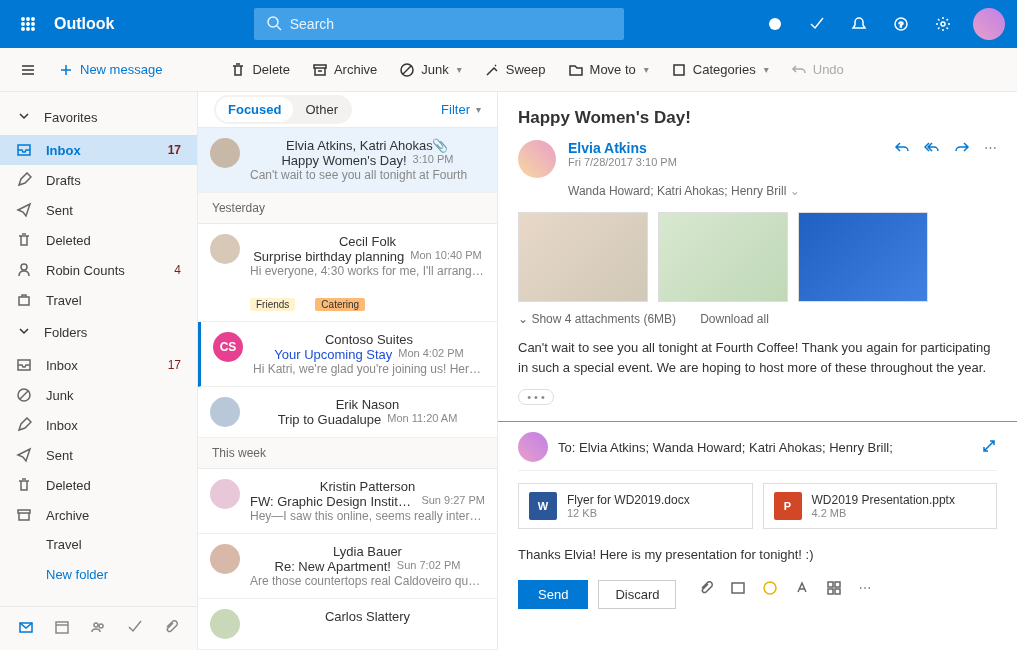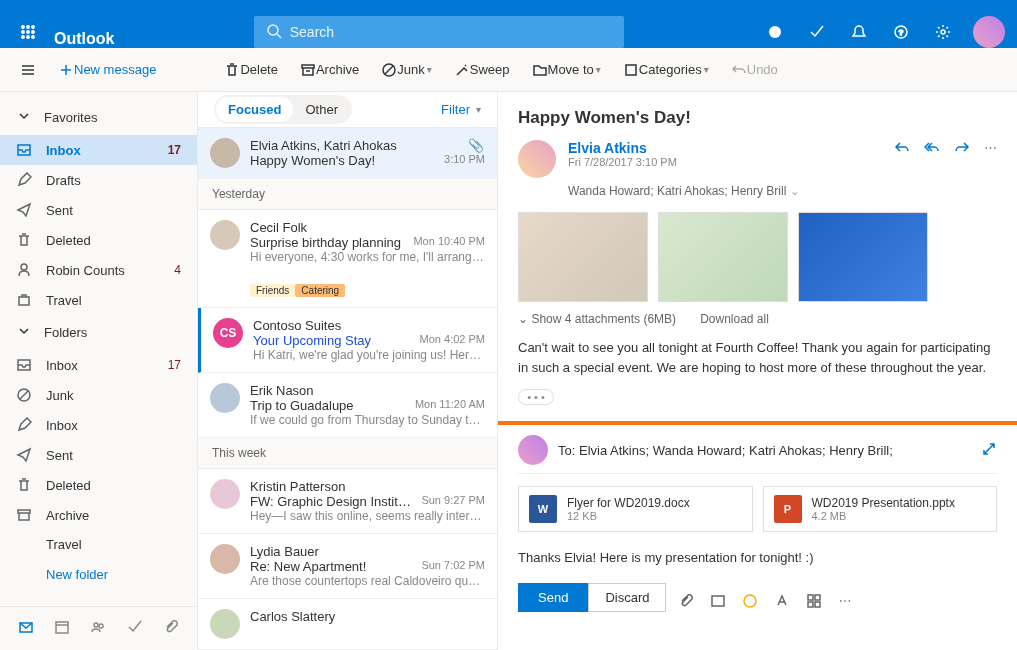--- a/index.html
+++ b/index.html
@@ -1,28 +1,28 @@
 <!DOCTYPE html>
 <html><head>
 <meta charset="utf-8">
 <style>
 *{box-sizing:border-box;margin:0;padding:0;font-family:'Segoe UI',Arial,sans-serif}
 body{width:1017px;height:650px;overflow:hidden;background:#fff;font-size:13px;color:#333}
-.topbar{height:48px;background:#0078d4;display:flex;align-items:flex-end;padding:0 12px;color:#fff}
+.topbar{height:48px;background:#0078d4;display:flex;align-items:center;padding:0 12px;color:#fff}
 .app-launcher{width:32px;height:32px;display:flex;align-items:center;justify-content:center;cursor:pointer}
 .brand{font-size:16px;font-weight:600;margin-left:10px}
 .search-wrap{flex:1;display:flex;justify-content:center}
 .search{width:370px;height:32px;background:#41a0e8;border-radius:2px;display:flex;align-items:center;padding:0 12px}
 .search input{flex:1;background:transparent;border:0;color:#fff;outline:none;font-size:14px}
 .search input::placeholder{color:#e8f3fb}
 .top-icons{display:flex;gap:18px;align-items:center}
 .top-icon{width:24px;height:24px;display:flex;align-items:center;justify-content:center;cursor:pointer}
 .avatar-top{width:32px;height:32px;border-radius:50%;background:linear-gradient(45deg,#e8a0c8,#c080e8)}
 .toolbar{height:44px;display:flex;align-items:center;padding:0 12px;border-bottom:1px solid #eaeaea;background:#faf9f8;gap:6px}
-.toolbar-btn{display:flex;align-items:center;padding:4px 8px;cursor:pointer;color:#333;font-size:13px}
+.toolbar-btn{display:flex;align-items:center;gap:6px;padding:4px 8px;cursor:pointer;color:#333;font-size:13px}
 .new-msg{color:#0078d4}
 .toolbar-chevron{font-size:10px;color:#888;margin-left:2px}
 .content{display:flex;height:558px}
 .sidebar{width:198px;border-right:1px solid #eaeaea;display:flex;flex-direction:column;background:#faf9f8}
 .sidebar-body{flex:1;overflow:auto;padding-top:8px}
 .sidebar-section{display:flex;align-items:center;padding:8px 16px;font-weight:400;gap:12px;cursor:pointer}
 .sidebar-item{display:flex;align-items:center;padding:7px 16px;cursor:pointer;gap:14px}
 .sidebar-item.selected{background:#cfe4f7;font-weight:600;color:#0078d4}
 .sidebar-item .icon{width:16px;display:flex;justify-content:center;color:#666}
 .sidebar-item.selected .icon{color:#0078d4}
@@ -37,62 +37,62 @@
 .tab-pill{display:flex;background:#f3f2f1;border-radius:20px;padding:2px}
 .tab{padding:5px 12px;font-size:13px;cursor:pointer;border-radius:20px}
 .tab.active{background:#fff;color:#0078d4;font-weight:600}
 .filter-btn{color:#0078d4;cursor:pointer;display:flex;align-items:center;gap:4px}
 .group-header{padding:8px 14px;background:#faf9f8;font-size:12px;color:#666;border-bottom:1px solid #eaeaea}
 .msg-row{display:flex;padding:10px 12px;border-bottom:1px solid #f0f0f0;cursor:pointer;position:relative}
 .msg-row.selected{background:#eaf3fc}
 .msg-row.unread{border-left:3px solid #0078d4}
 .msg-avatar{width:30px;height:30px;border-radius:50%;background:#bbb;flex-shrink:0;margin-right:10px;display:flex;align-items:center;justify-content:center;color:#fff;font-size:12px;font-weight:600}
 .msg-body{flex:1;min-width:0}
-.msg-line1{display:flex;justify-content:space-between}
+.msg-line1{display:flex;justify-content:center}
 .msg-sender{font-size:13px;color:#333;white-space:nowrap;overflow:hidden;text-overflow:ellipsis}
 .msg-time{font-size:11px;color:#888;flex-shrink:0;margin-left:6px}
 .msg-subject{font-size:13px;color:#333;white-space:nowrap;overflow:hidden;text-overflow:ellipsis}
 .msg-subject.blue{color:#1d4ed8}
 .msg-preview{font-size:12px;color:#888;white-space:nowrap;overflow:hidden;text-overflow:ellipsis}
-.msg-tags{display:flex;gap:0;margin-top:20px}
+.msg-tags{display:flex;gap:20px;margin-top:20px}
 .tag{font-size:10px;padding:1px 6px;border-radius:2px}
 .reading{flex:1;display:flex;flex-direction:column;overflow:auto}
 .reading-head{padding:16px 20px 8px}
 .reading-title{font-size:17px;font-weight:600;color:#333}
 .msg-detail{padding:4px 20px 14px;display:flex}
 .md-avatar{width:38px;height:38px;border-radius:50%;background:linear-gradient(45deg,#f8d7a0,#e8a0c8);flex-shrink:0;margin-right:12px}
 .md-meta{flex:1}
 .md-name{color:#0078d4;font-weight:600;font-size:14px}
 .md-date{font-size:11px;color:#888}
 .md-recip{font-size:12px;color:#666;margin-top:16px}
 .md-actions{display:flex;gap:14px;color:#0078d4}
 .md-actions span{cursor:pointer}
 .attach-thumbs{display:flex;gap:10px;padding:0 20px 10px}
 .thumb{width:130px;height:90px;border:1px solid #ddd;background:linear-gradient(135deg,#e8d8c8,#d0c8b8)}
 .thumb.t2{background:linear-gradient(135deg,#d8e8d0,#c0d8b8)}
 .thumb.t3{background:linear-gradient(135deg,#2060c0,#4080e0)}
 .attach-meta{display:flex;gap:24px;padding:0 20px 12px;font-size:12px;color:#666}
 .attach-meta span{cursor:pointer}
 .msg-text{padding:0 20px 12px;font-size:13px;color:#333;line-height:1.5}
 .more-dots{margin:0 20px 16px;border:1px solid #ddd;border-radius:10px;width:36px;text-align:center;color:#888;cursor:pointer;font-size:11px;padding:1px 0}
-.compose{border-top:4px solid #f97316;padding:10px 20px 14px}
+.compose{border-top:1px solid #f97316;padding:10px 20px 14px}
 .compose-head{display:flex;align-items:center;gap:10px;padding-bottom:8px;border-bottom:1px solid #eee}
 .compose-avatar{width:30px;height:30px;border-radius:50%;background:linear-gradient(45deg,#e8a0c8,#c080e8)}
 .compose-to{flex:1;font-size:13px;color:#333}
 .expand-icon{color:#0078d4;cursor:pointer}
 .attach-row{display:flex;gap:10px;margin:12px 0}
 .attach-card{flex:1;border:1px solid #ddd;padding:8px 10px;display:flex;align-items:center;gap:10px;cursor:pointer}
 .file-icon{width:28px;height:28px;display:flex;align-items:center;justify-content:center;color:#fff;font-size:11px;font-weight:bold;border-radius:2px}
 .file-icon.word{background:#2b579a}
 .file-icon.ppt{background:#d24726}
 .file-meta{display:flex;flex-direction:column}
 .file-name{font-size:12px}
 .file-size{font-size:11px;color:#888}
 .compose-body{font-size:13px;padding:6px 0 18px}
-.compose-actions{display:flex;align-items:flex-end;}
+.compose-actions{display:flex;align-items:flex-start;gap:10px}
 .btn-send{background:#0078d4;color:#fff;border:0;padding:7px 20px;cursor:pointer;font-size:13px}
 .btn-discard{background:#fff;color:#333;border:1px solid #ccc;padding:6px 16px;cursor:pointer;font-size:13px}
 .compose-icons{display:flex;gap:16px;margin-left:12px;color:#666}
 .compose-icons span{cursor:pointer}
 svg{width:16px;height:16px;stroke:currentColor;fill:none;stroke-width:1.5}
 </style>
 </head>
 <body>
 
 <div class="topbar">
@@ -393,20 +393,21 @@
       <div class="msg-avatar" style="background:#c8b8a8"></div>
       <div class="msg-body">
         <div class="msg-line1">
               <span class="msg-sender">Elvia Atkins, Katri Ahokas</span>
               <span style="color:#888">📎</span>
             </div>
         <div class="msg-line1">
               <span class="msg-subject ">Happy Women's Day!</span>
               <span class="msg-time">3:10 PM</span>
             </div>
+        <div class="msg-preview">Can't wait to see you all tonight at Fourth</div>
 
       </div>
     </div>
         <div class="group-header">Yesterday</div>
         <div class="msg-row  ">
       <div class="msg-avatar" style="background:#d8c8b8"></div>
       <div class="msg-body">
         <div class="msg-line1">
               <span class="msg-sender">Cecil Folk</span>
             </div>
@@ -438,21 +439,20 @@
         <div class="msg-row  ">
       <div class="msg-avatar" style="background:#b8c8d8"></div>
       <div class="msg-body">
         <div class="msg-line1">
               <span class="msg-sender">Erik Nason</span>
             </div>
         <div class="msg-line1">
               <span class="msg-subject ">Trip to Guadalupe</span>
               <span class="msg-time">Mon 11:20 AM</span>
             </div>
-        <div class="msg-preview">If we could go from Thursday to Sunday that</div>
 
       </div>
     </div>
         <div class="group-header">This week</div>
         <div class="msg-row  ">
       <div class="msg-avatar" style="background:#e8c8d8"></div>
       <div class="msg-body">
         <div class="msg-line1">
               <span class="msg-sender">Kristin Patterson</span>
             </div>

